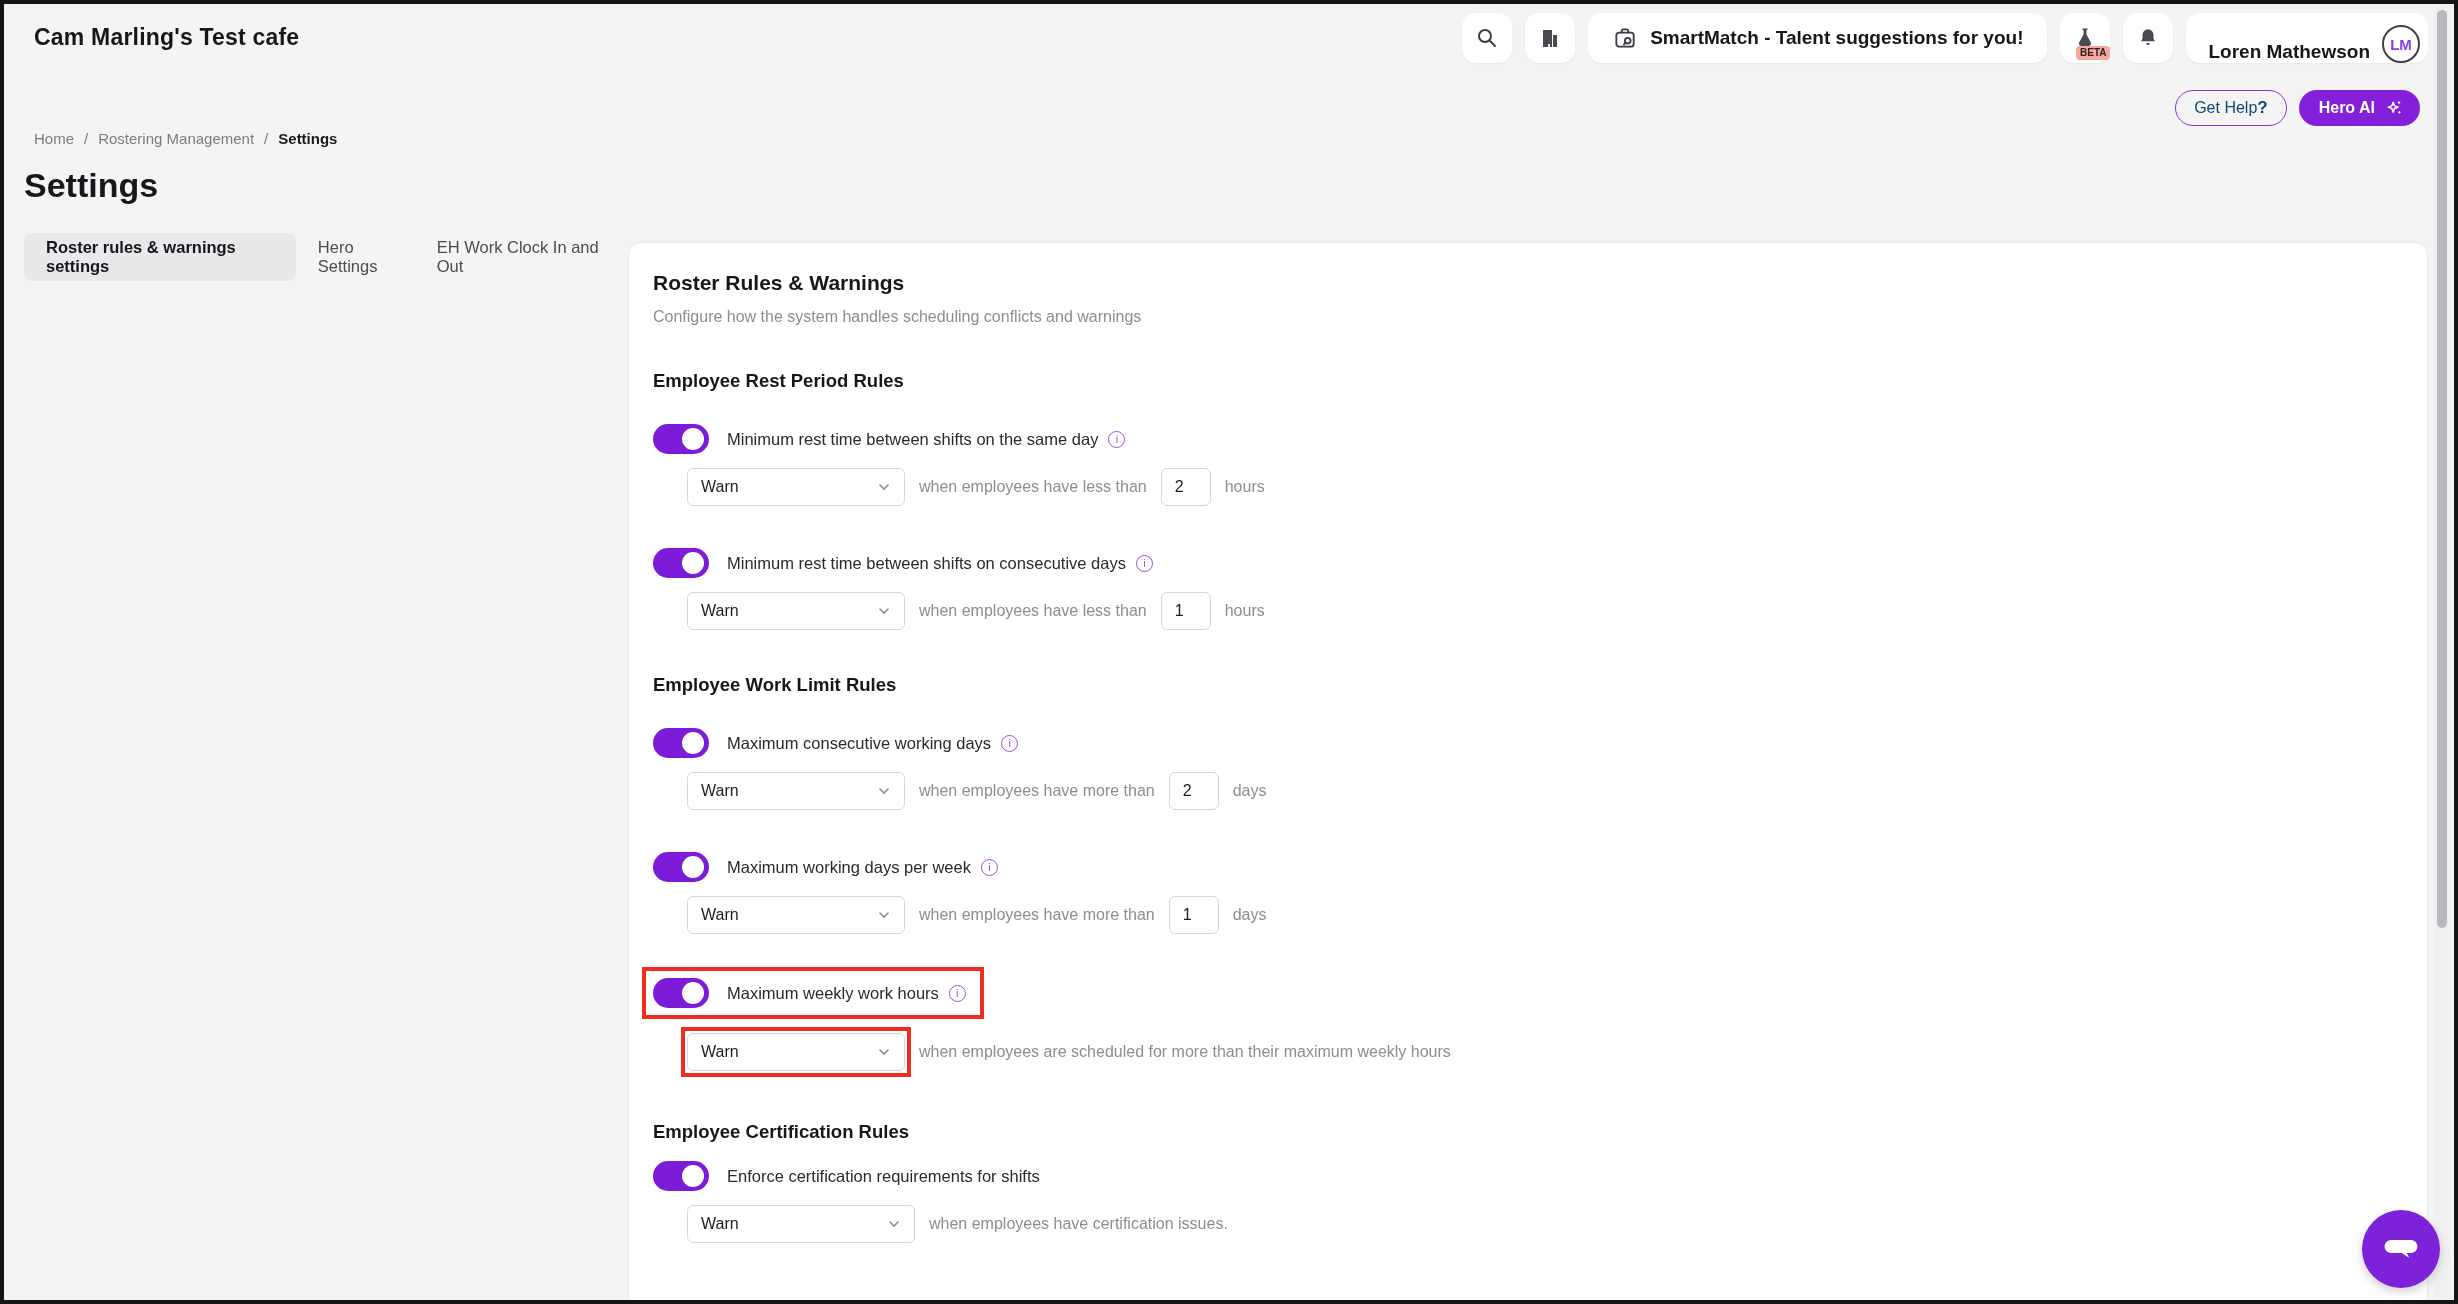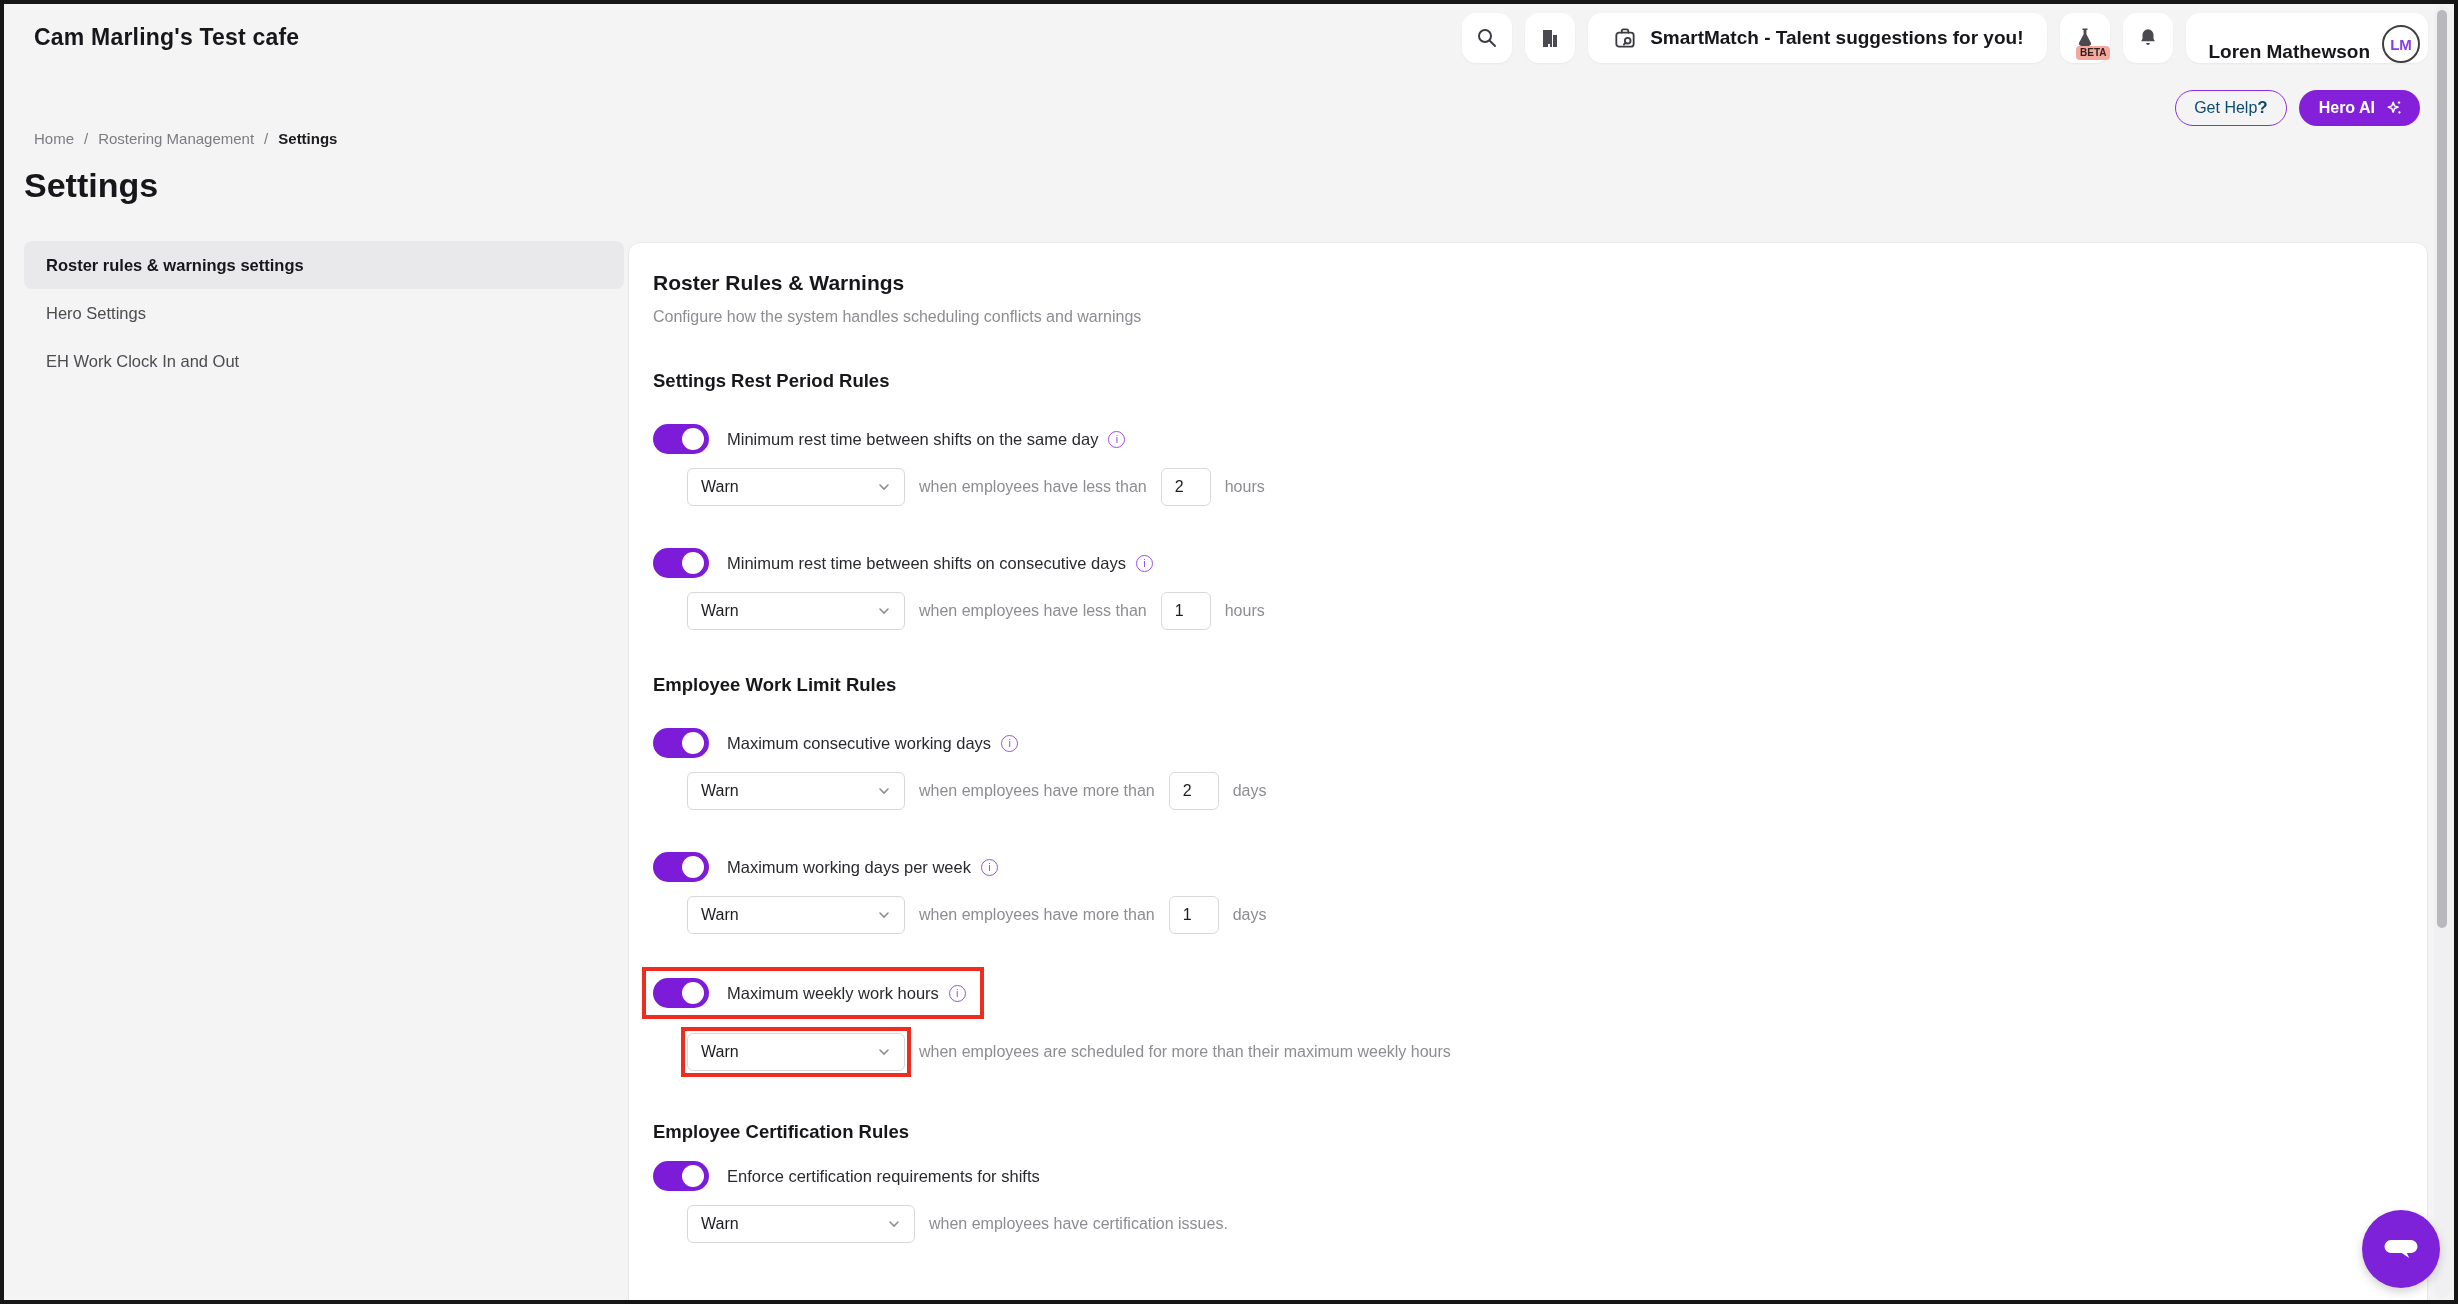--- a/index.html
+++ b/index.html
@@ -41,21 +41,21 @@
   .get-help-btn .qmark { font-weight:bold; font-size:17px; }
   .hero-ai-btn {
     height:36px; border:none; border-radius:18px; background:#8420da; color:#fff;
     display:flex; align-items:center; gap:9px; padding:0 16px 0 20px; font-size:16px; font-weight:bold; cursor:pointer;
   }
   .breadcrumb { position:absolute; top:126px; left:30px; display:flex; gap:10px; font-size:15px; color:#7c7b82; align-items:center; }
   .breadcrumb .crumb { cursor:pointer; }
   .breadcrumb .current { color:#1b1a1f; font-weight:bold; }
   .page-title { position:absolute; top:162px; left:20px; font-size:34px; font-weight:bold; }
   
-  .sidebar { position:absolute; left:20px; top:237px; width:600px; display:flex; flex-direction:column; }
+  .sidebar { position:absolute; left:20px; top:229px; width:600px; display:flex; flex-direction:row; }
   .side-item { height:48px; display:flex; align-items:center; padding-left:22px; font-size:16.5px; color:#4c4b52; border-radius:8px; cursor:pointer; }
   .side-item.active { background:#e9e8ea; color:#17161a; font-weight:bold; }
   
   .card {
     position:absolute; left:624px; top:238px; right:26px; height:1400px;
     background:#fff; border:1px solid #e8e7ea; border-radius:12px; padding:28px 34px 0 24px;
   }
   .panel-title { font-size:21px; font-weight:bold; margin-bottom:13px; }
   .panel-sub { font-size:16px; color:#8d8c92; }
   .section-heading { font-size:18.5px; font-weight:bold; margin-top:44px; }
@@ -178,21 +178,21 @@
 <div class="sidebar">
   <div class="side-item active">Roster rules &amp; warnings settings</div>
   <div class="side-item">Hero Settings</div>
   <div class="side-item">EH Work Clock In and Out</div>
 </div>
 
 <div class="card">
   <div class="panel-title">Roster Rules &amp; Warnings</div>
   <div class="panel-sub">Configure how the system handles scheduling conflicts and warnings</div>
 
-  <div class="section-heading">Settings Rest Period Rules</div>
+  <div class="section-heading">Employee Rest Period Rules</div>
 
   <div class="rule">
     <div class="rule-head">
       <span class="toggle">
           <span class="knob"></span>
         </span>
       <span class="rule-label">Minimum rest time between shifts on the same day</span>
       <span class="info-icon"></span>
     </div>
     <div class="rule-cond">

